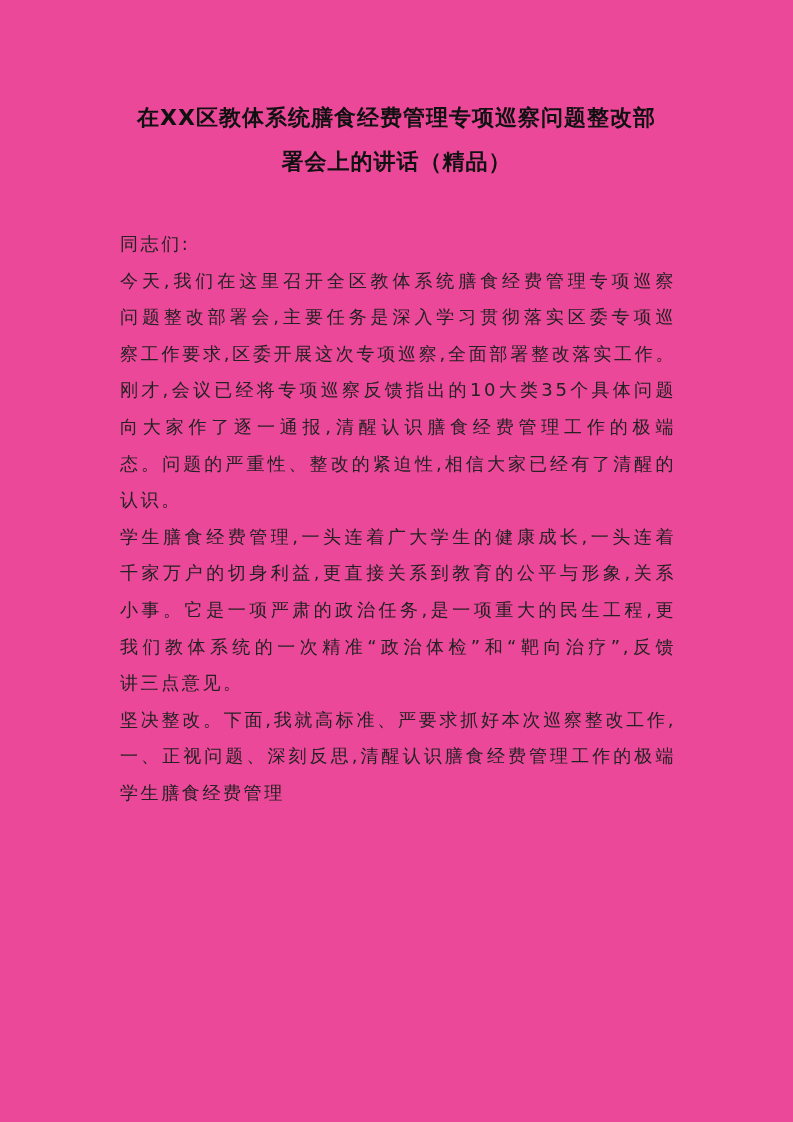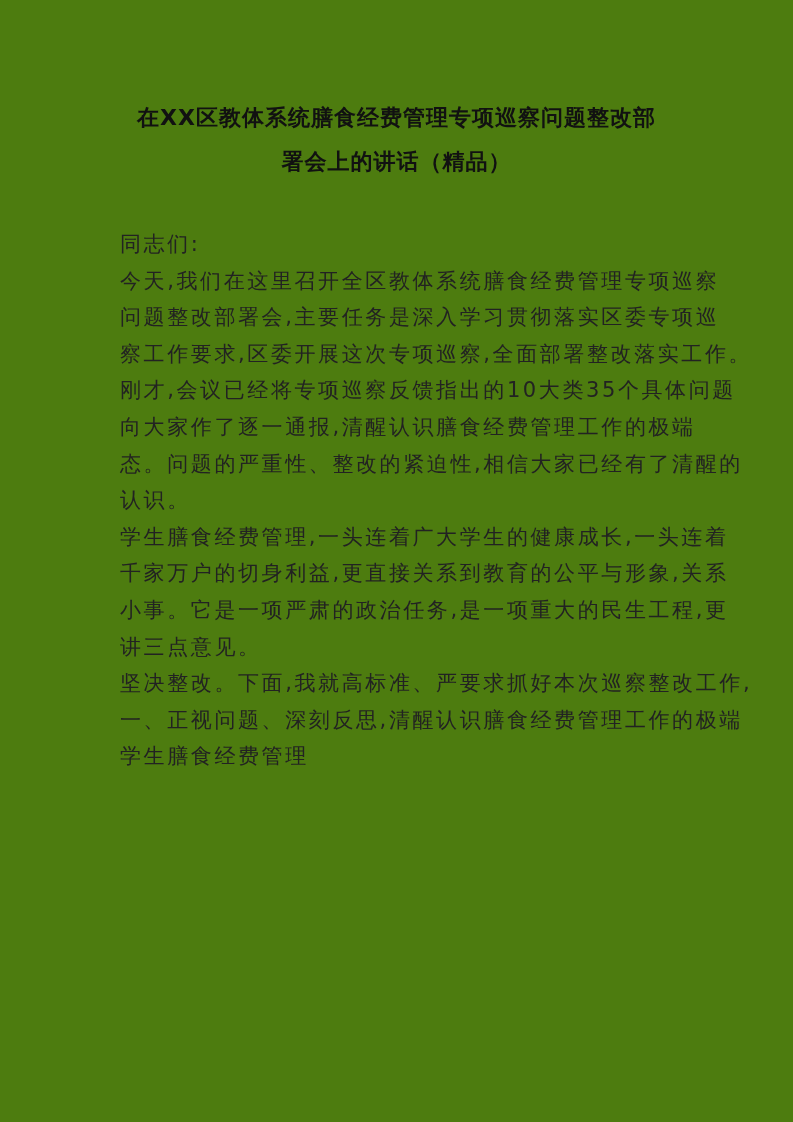--- a/index.html
+++ b/index.html
@@ -13,21 +13,21 @@
       position: relative;
       overflow: hidden;
       font-family: "DejaVu Sans", "Liberation Sans", sans-serif;
       color: #1a1a1a;
     }
     .page {
       position: absolute;
       left: 0; top: 0;
       width: 793px;
       height: 1122px;
-      background: #4d7c0f;
+      background: #ec4899;
     }
     .title {
       position: absolute;
       left: 100px;
       width: 593px;
       top: 96px;
       text-align: center;
       font-size: 22px;
       font-weight: bold;
       line-height: 44px;
@@ -36,21 +36,21 @@
     }
     .title .line {
       display: block;
       white-space: nowrap;
     }
     .body-text {
       position: absolute;
       left: 120px;
       top: 226px;
       width: 556px;
-      font-size: 21px;
+      font-size: 18px;
       line-height: 36.6px;
       color: #222;
     }
     .body-text .line {
       display: block;
       white-space: nowrap;
       letter-spacing: 2.6px;
       text-align: justify;
       text-align-last: justify;
     }
@@ -78,20 +78,21 @@
       <span class="line">刚才,会议已经将专项巡察反馈指出的10大类35个具体问题</span>
       <span class="line">向大家作了逐一通报,清醒认识膳食经费管理工作的极端</span>
       <span class="line">态。问题的严重性、整改的紧迫性,相信大家已经有了清醒的</span>
       <span class="line last">认识。</span>
     </div>
 
     <div>
       <span class="line">学生膳食经费管理,一头连着广大学生的健康成长,一头连着</span>
       <span class="line">千家万户的切身利益,更直接关系到教育的公平与形象,关系</span>
       <span class="line">小事。它是一项严肃的政治任务,是一项重大的民生工程,更</span>
+      <span class="line">我们教体系统的一次精准“政治体检”和“靶向治疗”,反馈</span>
       <span class="line last">讲三点意见。</span>
       <span class="line">坚决整改。下面,我就高标准、严要求抓好本次巡察整改工作,</span>
     </div>
 
     <div>
       <span class="line">一、正视问题、深刻反思,清醒认识膳食经费管理工作的极端</span>
       <span class="line last">学生膳食经费管理</span>
     </div>
   </div>
 

